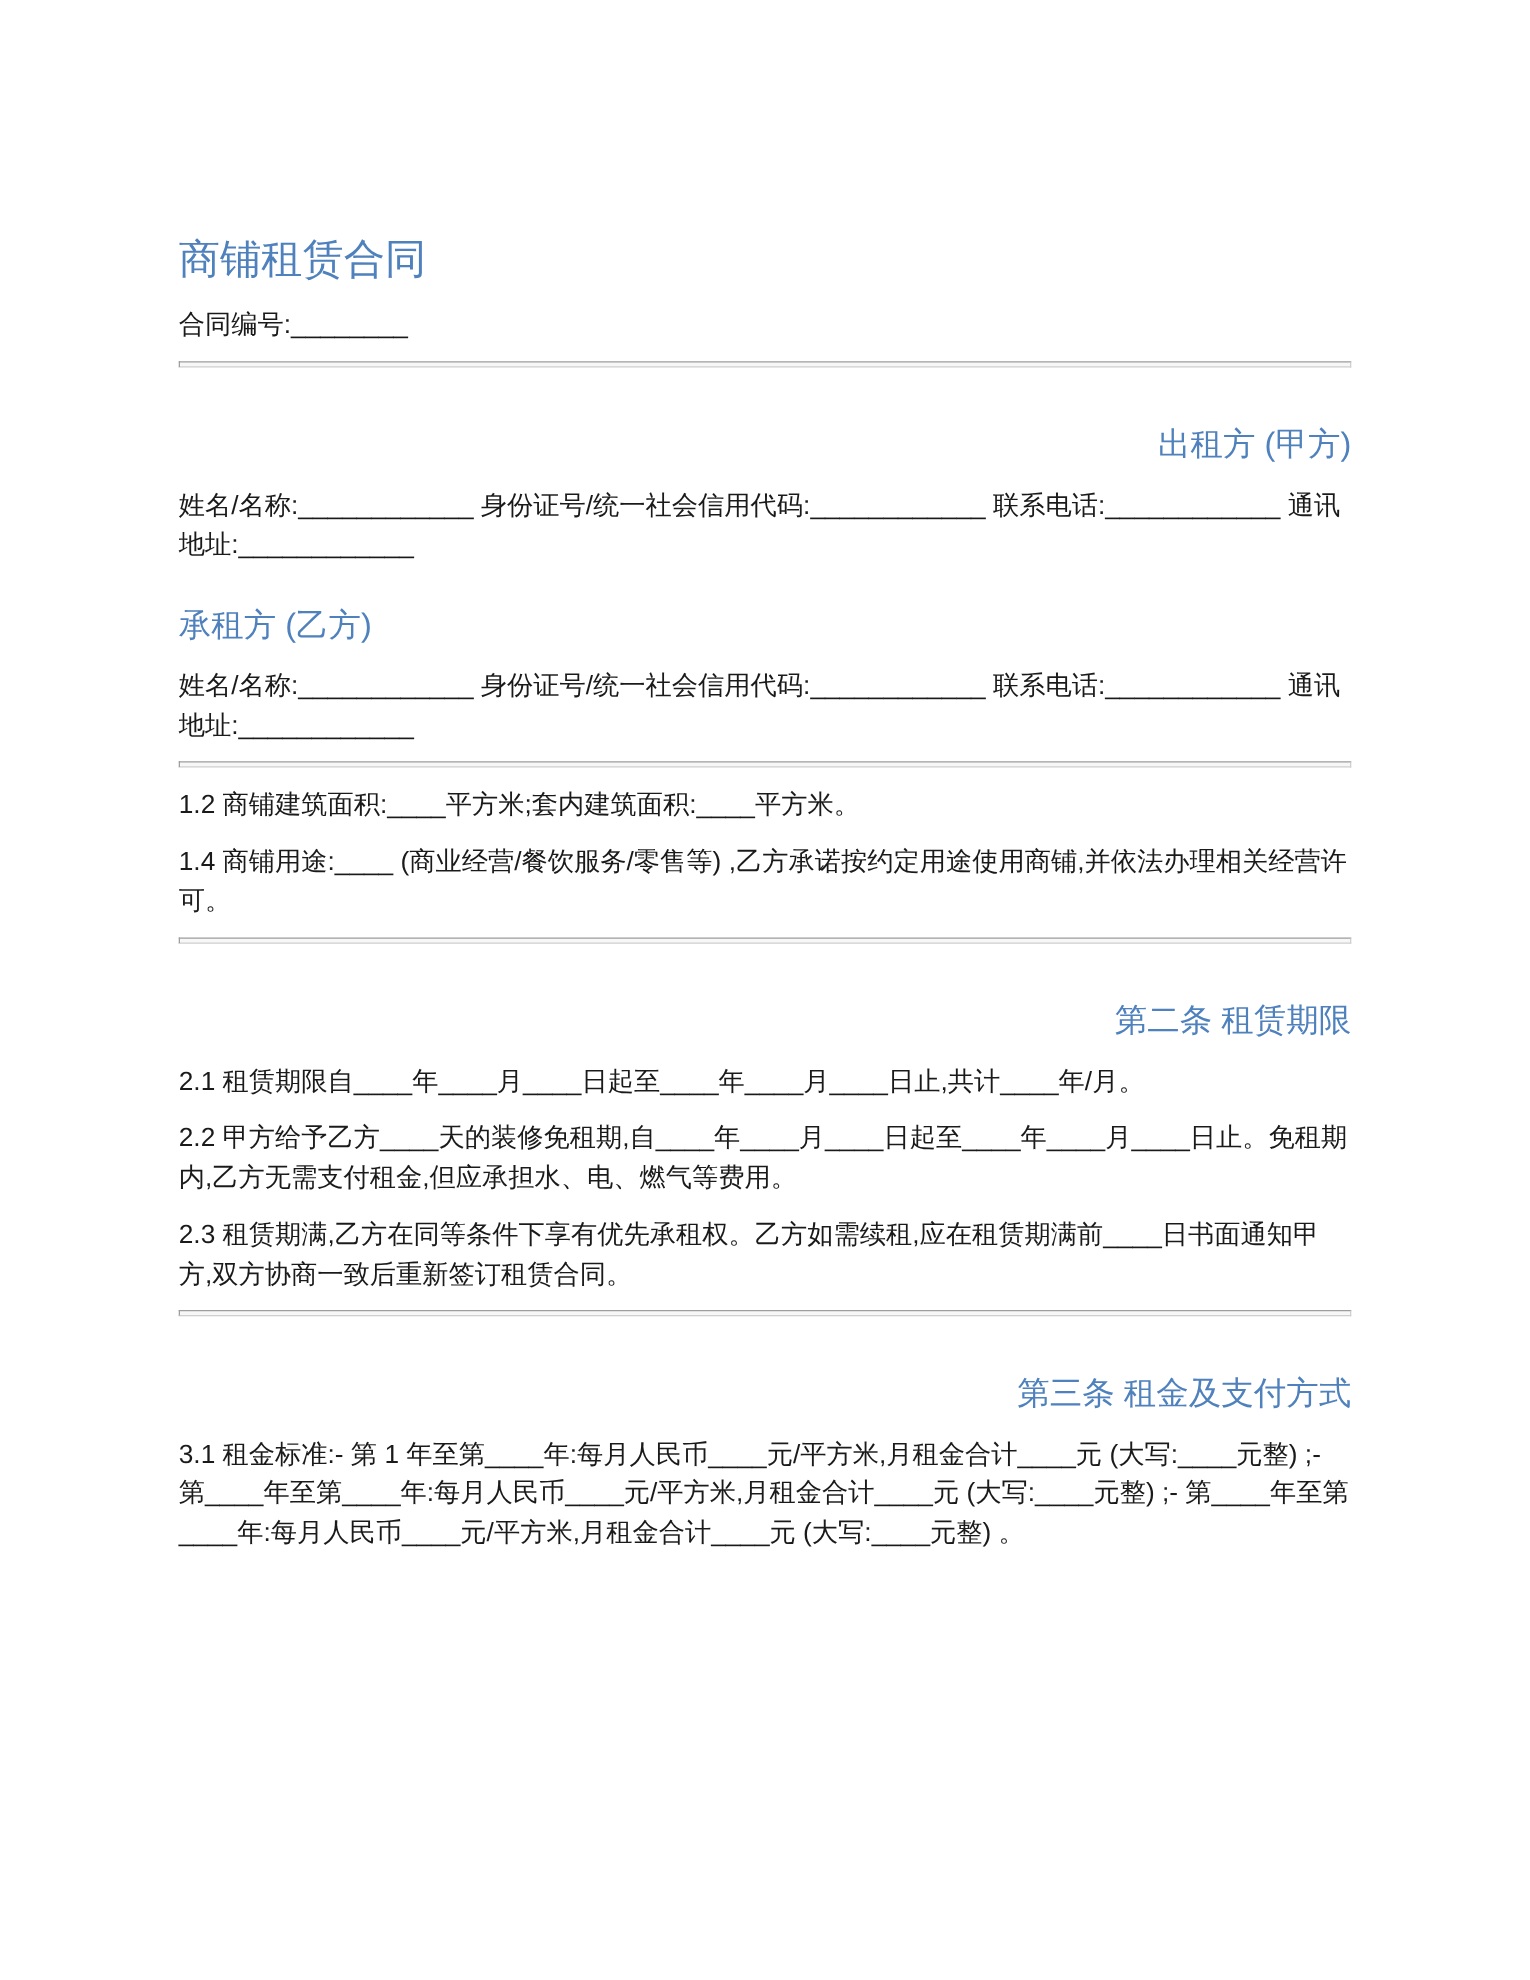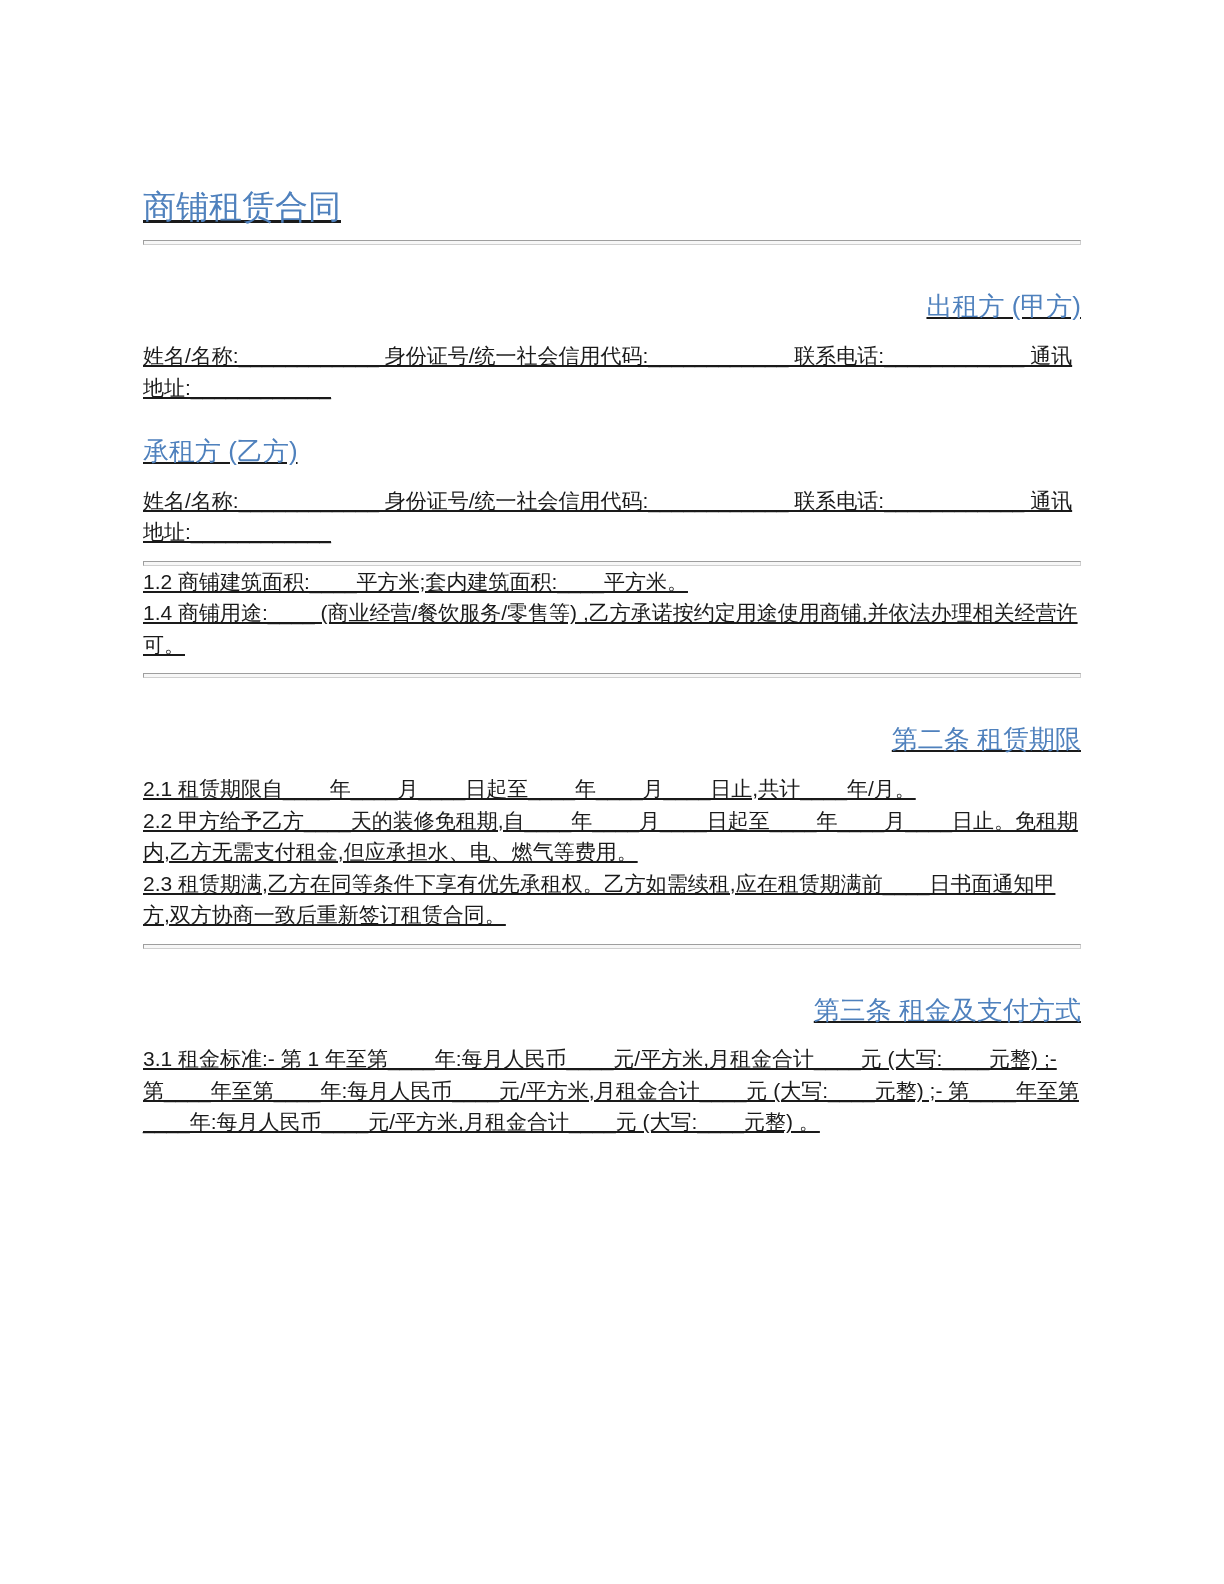--- a/index.html
+++ b/index.html
@@ -13,21 +13,20 @@
     overflow: hidden;
     font-family: "Liberation Sans", sans-serif;
     color: var(--body-color, #1a1a1a);
   }
   .page {
     box-sizing: border-box;
     width: 1224px;
     height: 1252px;
     padding: 186px 143px 0 143px;
     background: var(--page-bg, #ffffff);
-    text-decoration: underline;
   }
   .doc-title {
     margin: 0;
     font-size: 33px;
     line-height: 1.25;
     font-weight: 400;
     color: var(--heading-color, #4f81bd);
   }
   .h2 {
     margin: 0;
@@ -49,30 +48,31 @@
     border: 1px solid var(--divider-border, #9e9e9e);
     border-bottom-color: #cfcfcf;
     border-right-color: #cfcfcf;
     background: var(--divider-fill, #f7f7f7);
     margin: 0;
   }
   .mt-contract { margin-top: 17px; }
   .mt-hr       { margin-top: 13px; }
   .mt-section  { margin-top: 45px; text-align: right; }
   .mt-para     { margin-top: 16px; }
-  .mt-para2    { }
+  .mt-para2    { margin-top: 14px; }
   .mt-party    { margin-top: 32px; }
 </style>
 </head>
 <body>
 
 <div class="page">
 
   <h1 class="doc-title">商铺租赁合同</h1>
 
+  <p class="body-p mt-contract">合同编号:________</p>
 
   <hr class="divider mt-hr">
 
   <h2 class="h2 mt-section">出租方 (甲方)</h2>
   <p class="body-p mt-para">姓名/名称:____________ 身份证号/统一社会信用代码:____________ 联系电话:____________ 通讯地址:____________</p>
 
   <h2 class="h2 mt-party">承租方 (乙方)</h2>
   <p class="body-p mt-para">姓名/名称:____________ 身份证号/统一社会信用代码:____________ 联系电话:____________ 通讯地址:____________</p>
 
   <hr class="divider mt-hr">

